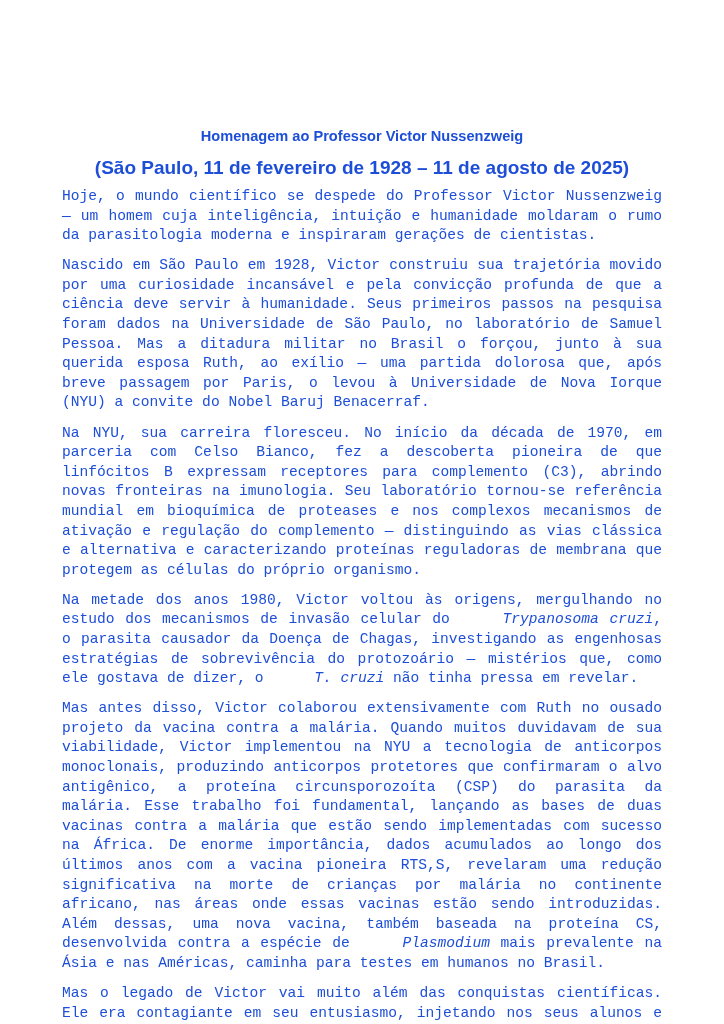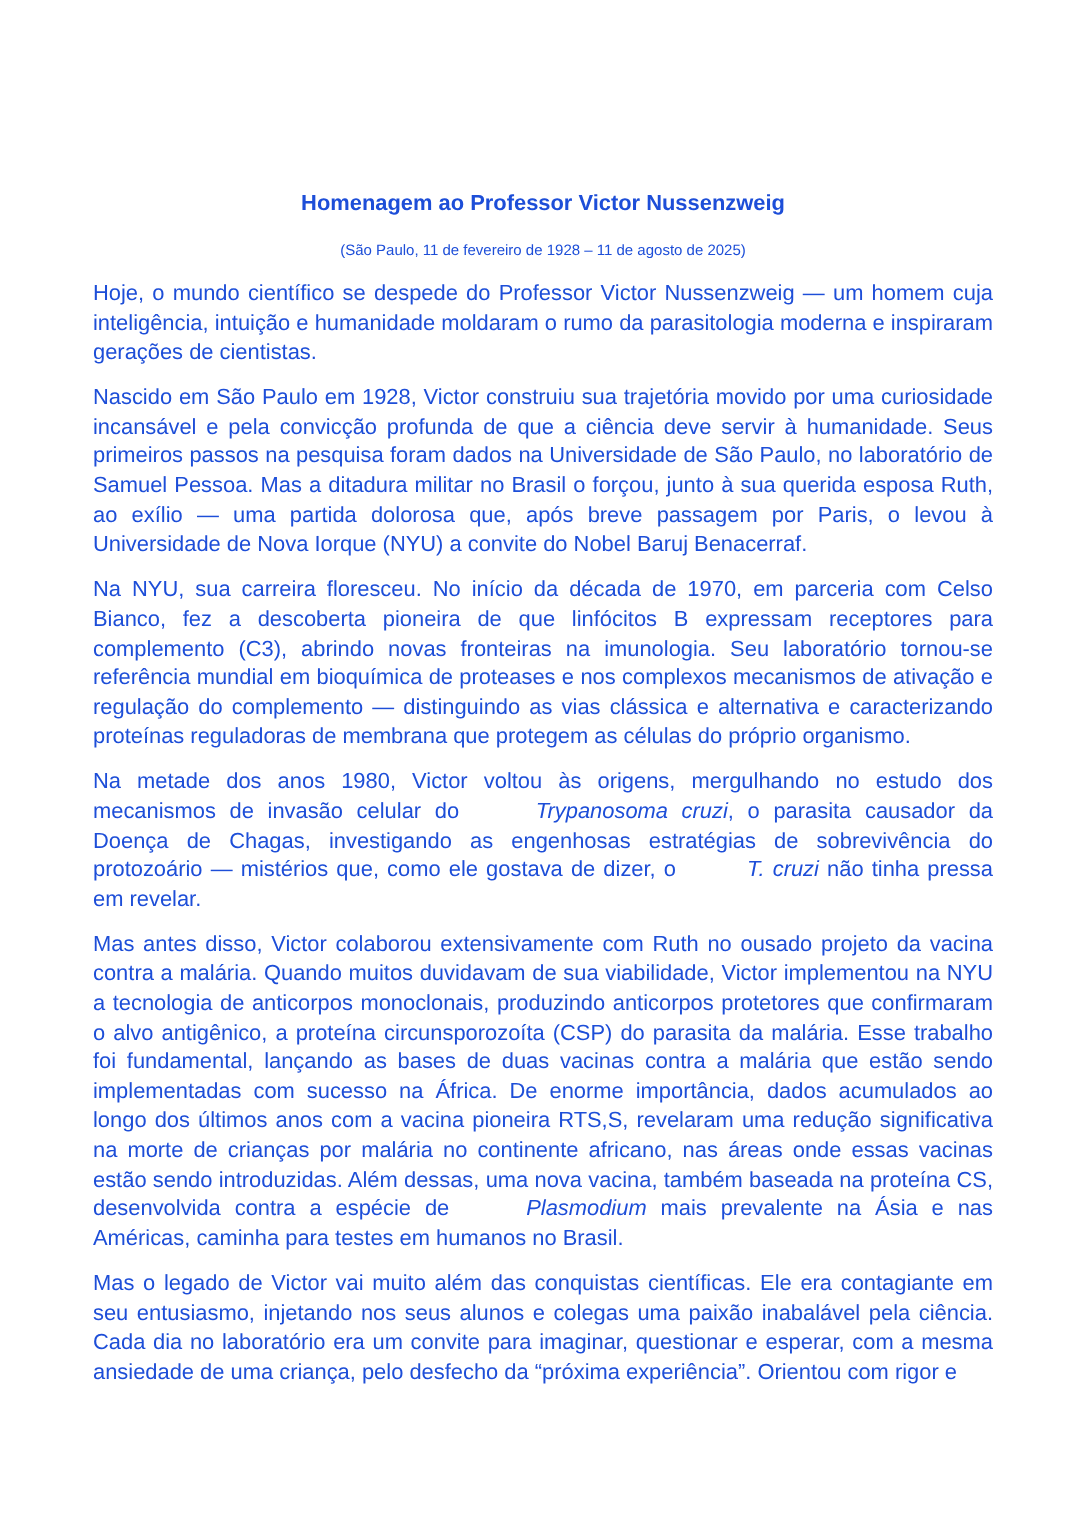--- a/index.html
+++ b/index.html
@@ -25,28 +25,29 @@
     }
     .title {
       text-align: center;
       font-weight: bold;
       margin: 0 0 12px 0;
       font-size: 14.6px;
       line-height: 19px;
     }
     .subtitle {
       text-align: center;
-      font-weight: normal;
+      font-weight: bold;
       margin: 0 0 10px 0;
-      font-size: 10px;
+      font-size: 19px;
       line-height: 19px;
     }
     .para {
       text-align: justify;
       margin: 0 0 10.5px 0;
+      font-family: Liberation Mono, monospace;
     }
     .para .seg-italic {
       font-style: italic;
       margin-left: 42px;
     }
   </style>
 </head>
 <body>
 
 <div class="page">

